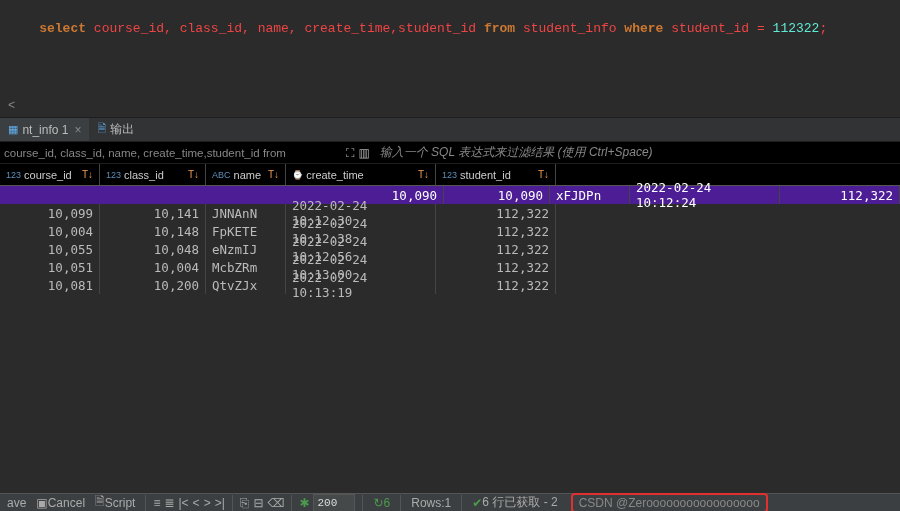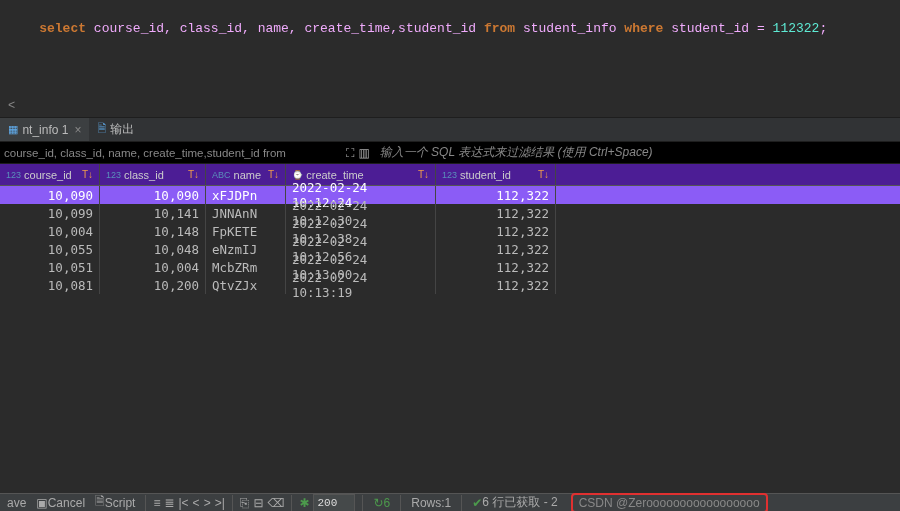--- a/index.html
+++ b/index.html
@@ -14,21 +14,21 @@
   }
   .editor-area {
     height: 118px;
     padding: 6px 8px;
     background: #2b2b2b;
     border-bottom: 1px solid #1e1e1e;
     position: relative;
   }
   .sql-line { white-space: pre; font-size: 13px; color: #a9b7c6; }
   .kw { color: #cc7832; font-weight: bold; }
-  .ident { color: #f0abfc; }
+  .ident { color: #ef4444; }
   .num { color: #5eead4; }
   .scroll-left {
     position: absolute; left: 8px; bottom: 4px;
     color: #888; font-size: 12px;
   }
   .tab-bar {
     height: 24px;
     display: flex; align-items: center;
     background: #313335;
     border-bottom: 1px solid #1e1e1e;
@@ -62,21 +62,21 @@
     padding-left: 4px;
   }
   .grid-area {
     flex: 1;
     background: #2b2b2b;
     position: relative;
     overflow: hidden;
   }
   .grid-header {
     display: flex;
-    background: #4c1d95;
+    background: #000000;
     border-bottom: 1px solid #555;
     height: 22px;
     align-items: stretch;
   }
   .h-cell, .d-cell {
     border-right: 1px solid #444;
     display: flex; align-items: center;
     padding: 0 6px;
     height: 100%;
   }
@@ -94,21 +94,21 @@
     padding-left: 2px;
   }
   .w-course { width: 100px; }
   .w-class  { width: 106px; }
   .w-name   { width: 80px; }
   .w-time   { width: 150px; }
   .w-stu    { width: 120px; }
   .d-row {
     display: flex; height: 18px;
   }
-  .d-row.selected { background: #8b5cf6; color: #fff; }
+  .d-row.selected { background: #4c1d95; color: #fff; justify-content: flex-end; }
   .d-cell {
     font-size: 12.5px;
     color: #bbb;
     font-family: Consolas, monospace;
   }
   .d-row.selected .d-cell { color: #fff; }
   .num-right { justify-content: flex-end; }
   .status-bar {
     height: 18px;
     background: #3c3f41;

